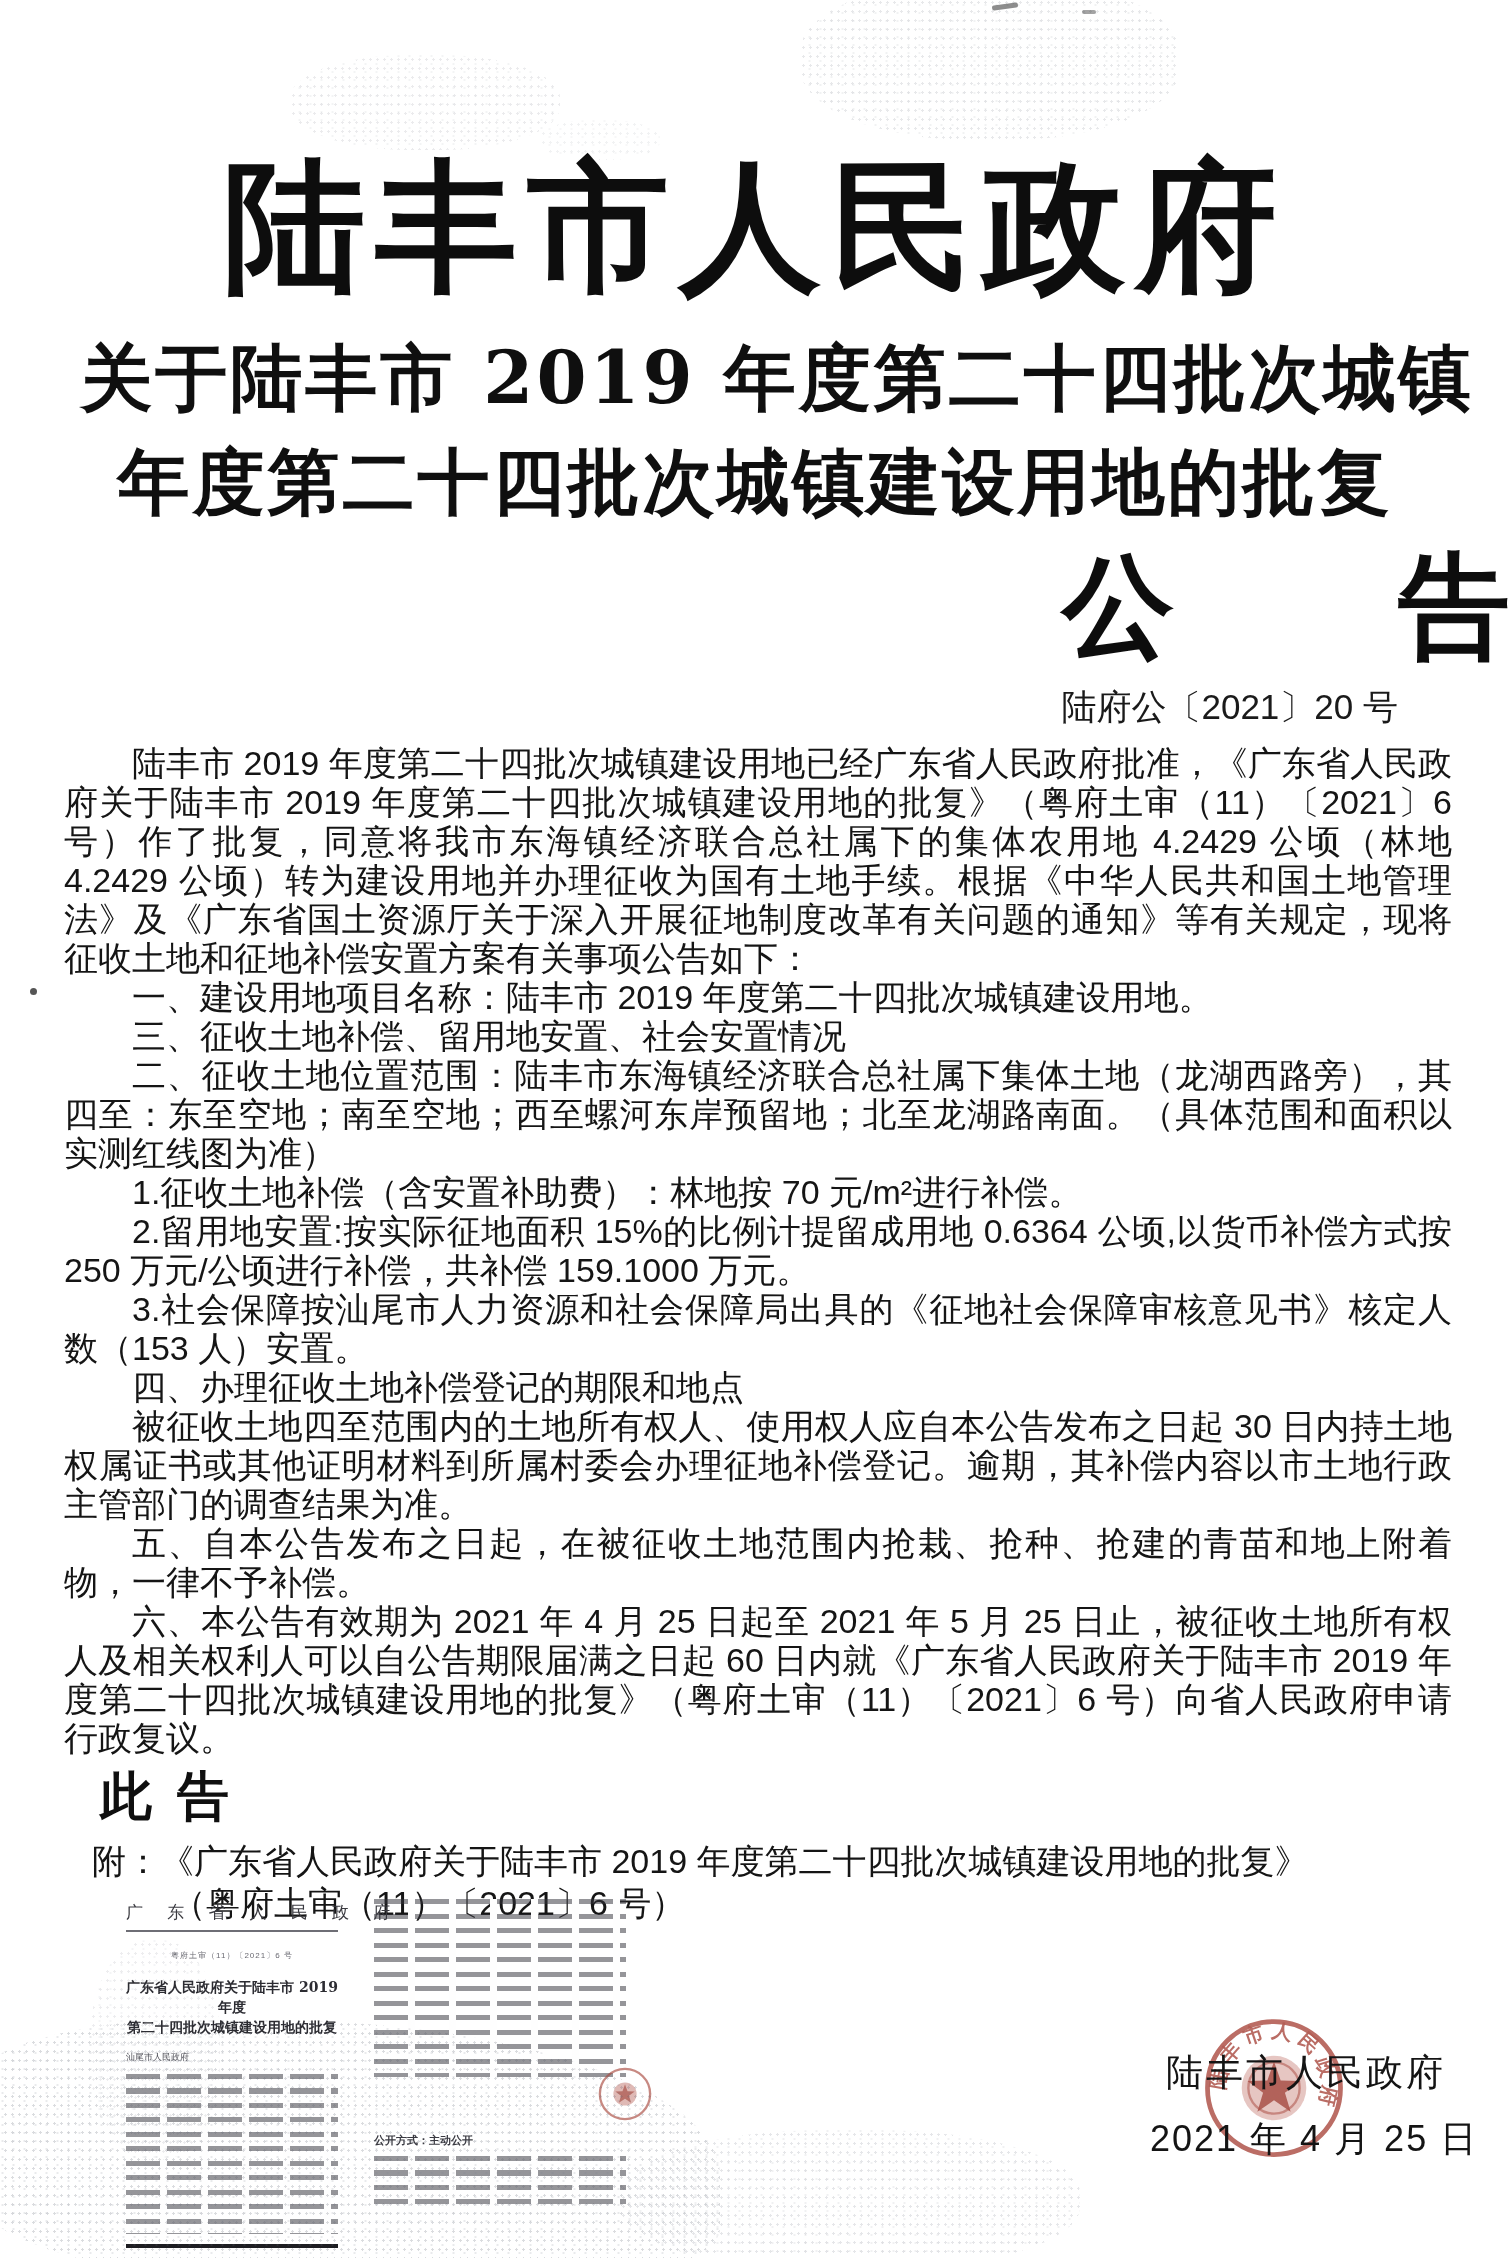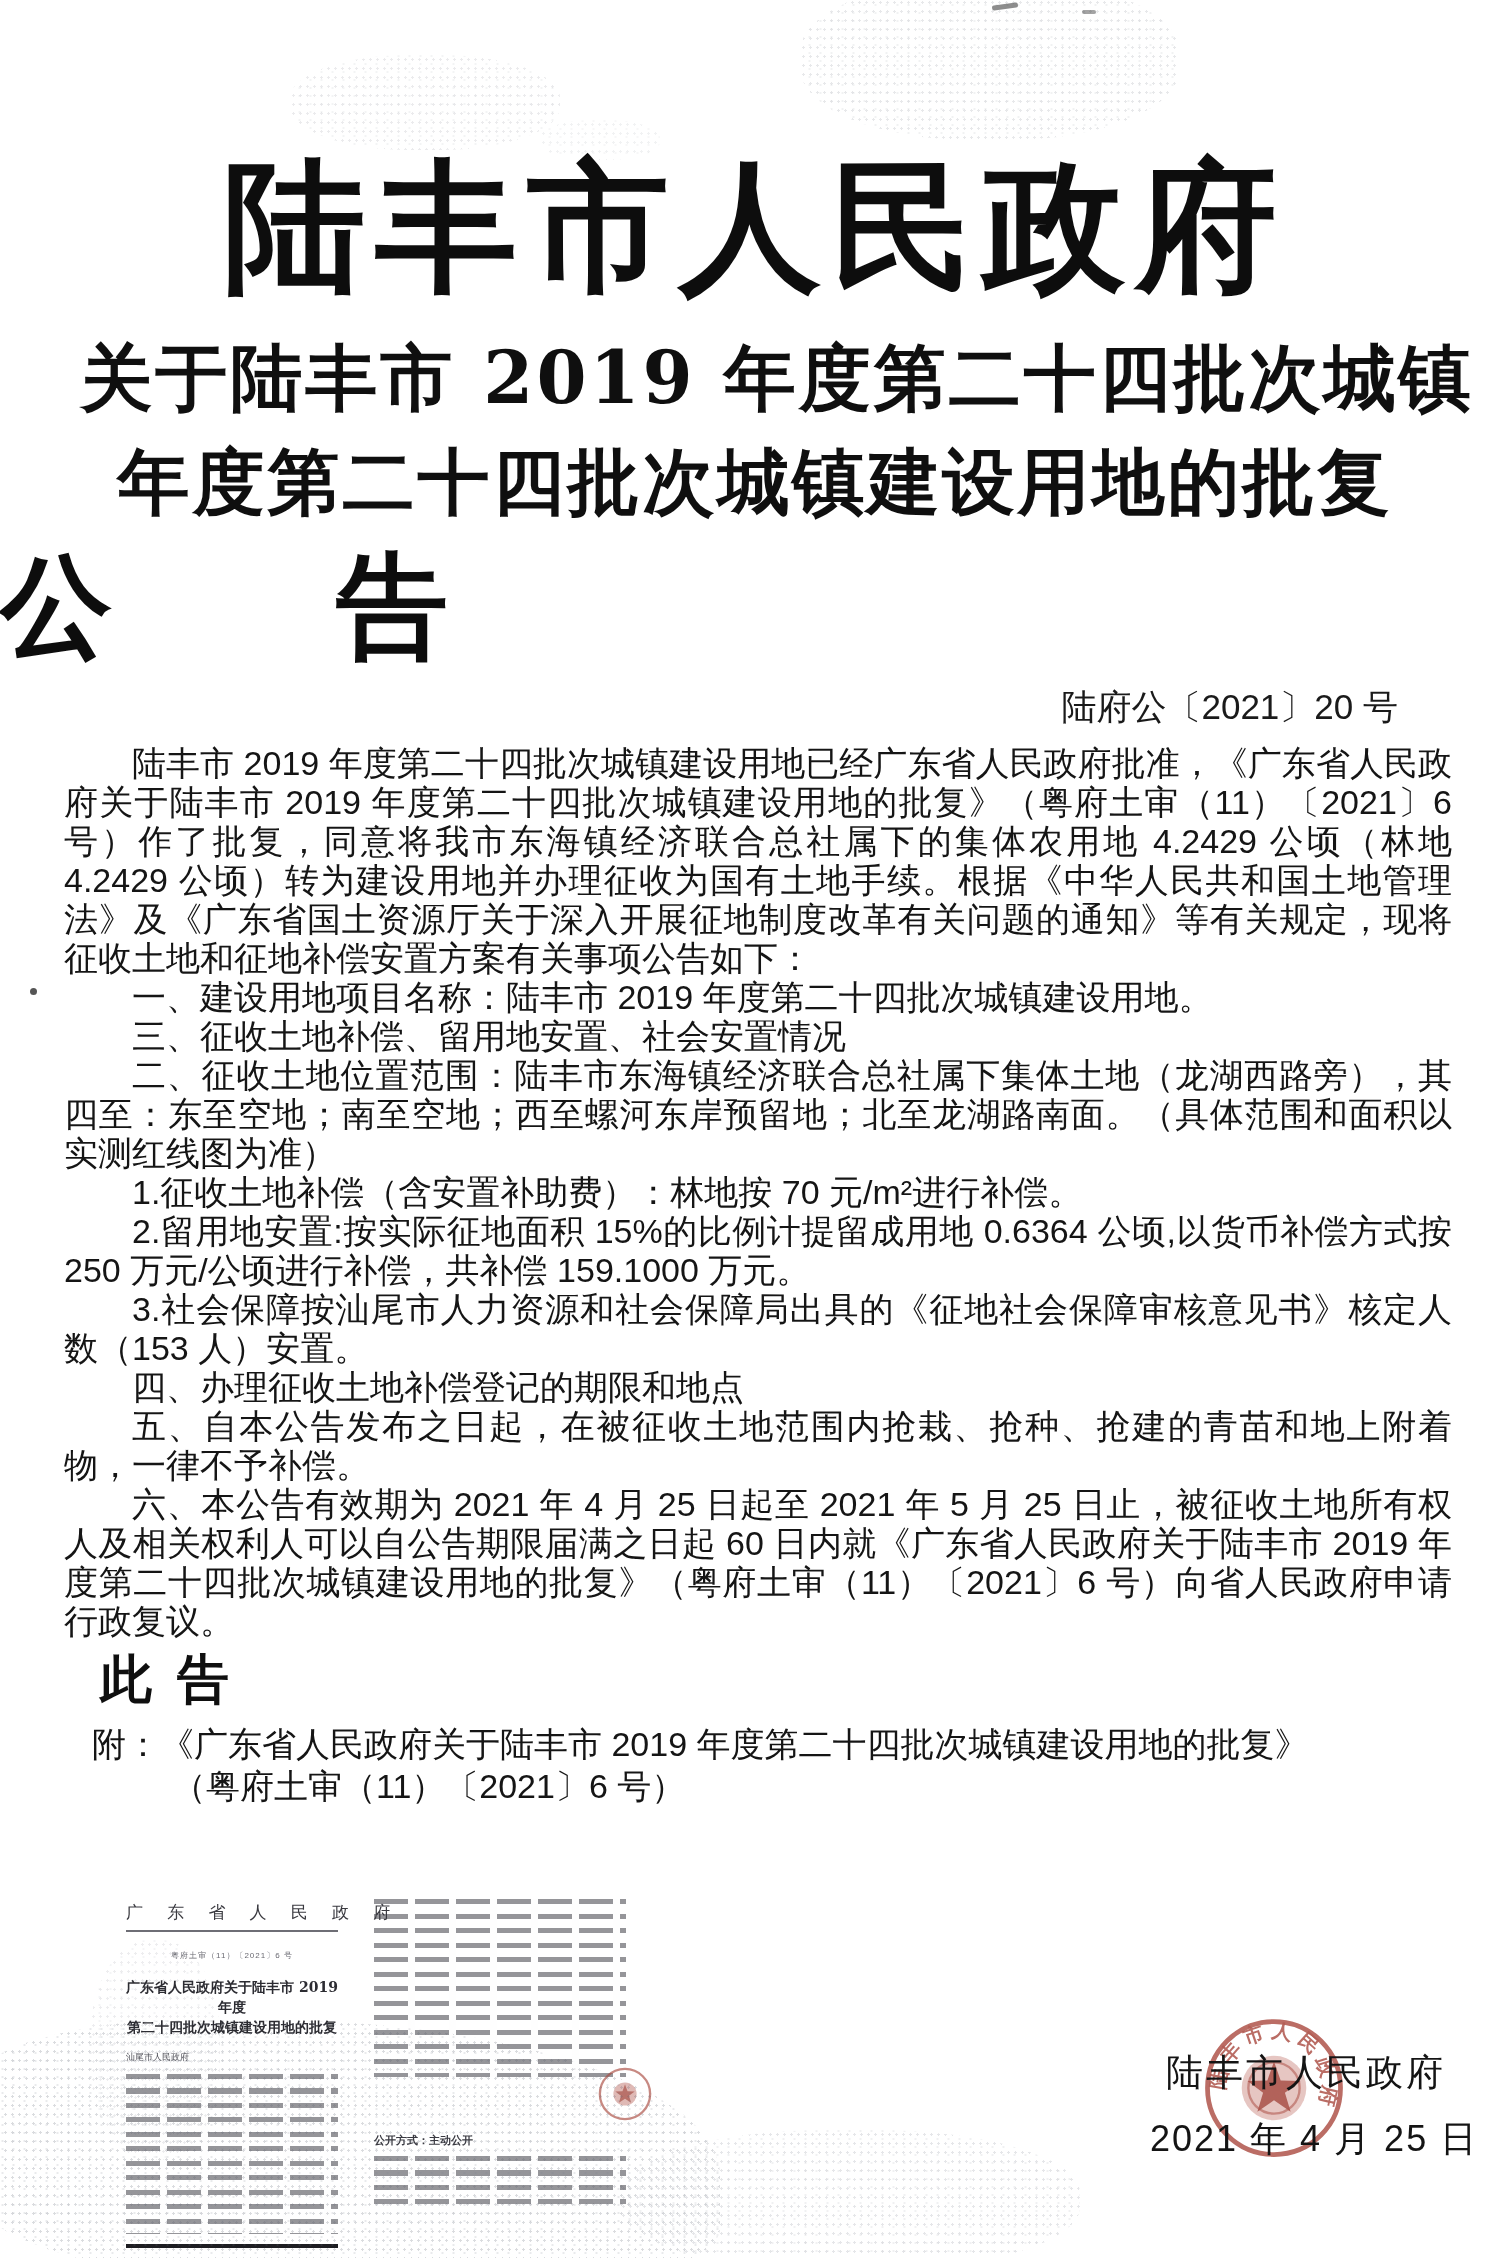--- a/index.html
+++ b/index.html
@@ -55,21 +55,21 @@
     font-weight:bold;
     font-size:72px;
     line-height:104px;
     letter-spacing:3px;
     color:#0f0f0f;
     white-space:nowrap;
   }
   .doc-subtitle.first{margin-top:24px;padding-left:44px;}
   .notice-title{
     margin-top:10px;
-    text-align:left;
+    text-align:right;
     font-family:"DejaVu Serif","Liberation Serif",serif;
     font-weight:900;
     font-size:112px;
     line-height:124px;
     color:#0d0d0d;
   }
   .doc-number{
     margin:18px 112px 0 0;
     text-align:right;
     font-size:35px;
@@ -181,20 +181,21 @@
 
   <div class="body-text">
     <p>陆丰市 2019 年度第二十四批次城镇建设用地已经广东省人民政府批准，《广东省人民政府关于陆丰市 2019 年度第二十四批次城镇建设用地的批复》（粤府土审（11）〔2021〕6 号）作了批复，同意将我市东海镇经济联合总社属下的集体农用地 4.2429 公顷（林地 4.2429 公顷）转为建设用地并办理征收为国有土地手续。根据《中华人民共和国土地管理法》及《广东省国土资源厅关于深入开展征地制度改革有关问题的通知》等有关规定，现将征收土地和征地补偿安置方案有关事项公告如下：</p>
     <p>一、建设用地项目名称：陆丰市 2019 年度第二十四批次城镇建设用地。</p>
     <p>三、征收土地补偿、留用地安置、社会安置情况</p>
     <p>二、征收土地位置范围：陆丰市东海镇经济联合总社属下集体土地（龙湖西路旁），其四至：东至空地；南至空地；西至螺河东岸预留地；北至龙湖路南面。（具体范围和面积以实测红线图为准）</p>
     <p>1.征收土地补偿（含安置补助费）：林地按 70 元/m²进行补偿。</p>
     <p>2.留用地安置:按实际征地面积 15%的比例计提留成用地 0.6364 公顷,以货币补偿方式按 250 万元/公顷进行补偿，共补偿 159.1000 万元。</p>
     <p>3.社会保障按汕尾市人力资源和社会保障局出具的《征地社会保障审核意见书》核定人数（153 人）安置。</p>
     <p>四、办理征收土地补偿登记的期限和地点</p>
+    <p>被征收土地四至范围内的土地所有权人、使用权人应自本公告发布之日起 30 日内持土地权属证书或其他证明材料到所属村委会办理征地补偿登记。逾期，其补偿内容以市土地行政主管部门的调查结果为准。</p>
     <p>五、自本公告发布之日起，在被征收土地范围内抢栽、抢种、抢建的青苗和地上附着物，一律不予补偿。</p>
     <p>六、本公告有效期为 2021 年 4 月 25 日起至 2021 年 5 月 25 日止，被征收土地所有权人及相关权利人可以自公告期限届满之日起 60 日内就《广东省人民政府关于陆丰市 2019 年度第二十四批次城镇建设用地的批复》（粤府土审（11）〔2021〕6 号）向省人民政府申请行政复议。</p>
   </div>
 
   <div class="speck speck-margin-dot"></div>
 
   <div class="conclusion">此 告</div>
   <div class="attachment-note">
     <div class="line1">附：《广东省人民政府关于陆丰市 2019 年度第二十四批次城镇建设用地的批复》</div>
     <div class="line2">（粤府土审（11）〔2021〕6 号）</div>

